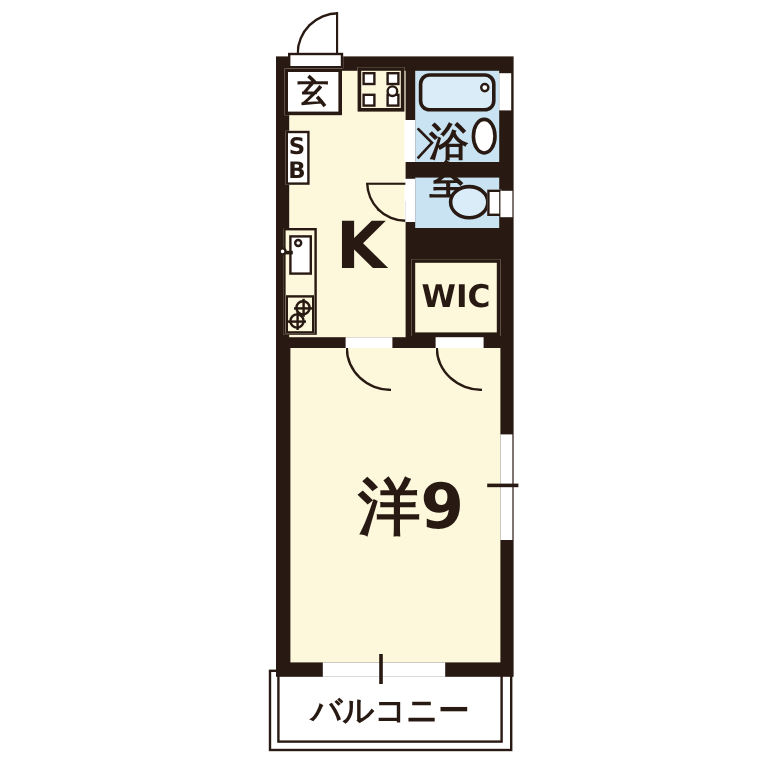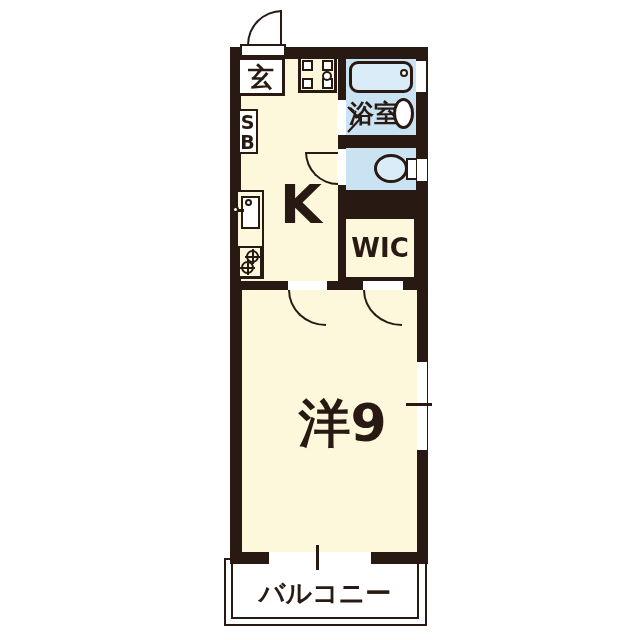--- a/index.html
+++ b/index.html
@@ -62,21 +62,21 @@
 <div class="abs" style="left:245px;top:199px;width:7px;height:7px;border:2px solid #281a12;border-radius:50%;background:#ffffff;"></div>
 <div class="abs" style="left:232px;top:206px;width:7px;height:7px;border:2px solid #281a12;border-radius:50%;background:#ffffff;"></div>
 <div class="abs tick-h" style="left:238px;top:209px;width:6px;"></div>
 <div class="abs" style="left:238px;top:246px;width:24px;height:32px;border:2.5px solid #281a12;background:#fdf8dc;">
   <div class="abs burner" style="right:1px;top:2px;"></div>
   <div class="abs burner" style="left:1px;bottom:2px;"></div>
 </div>
 
 <div class="abs" style="left:349px;top:61px;width:64px;height:32px;border:3px solid #281a12;border-radius:9px;background:#d9ecf8;"></div>
 <div class="abs" style="left:400px;top:69px;width:8px;height:8px;border:2.5px solid #281a12;border-radius:50%;background:#ffffff;"></div>
-<div class="abs lbl" style="left:346px;top:101px;width:56px;font-size:25px;">浴室</div>
+<div class="abs lbl" style="left:346px;top:101px;width:56px;font-size:33px;">浴室</div>
 <div class="abs" style="left:393px;top:98px;width:21px;height:31px;border:3px solid #281a12;border-radius:50%;background:#ffffff;"></div>
 <div class="abs gap" style="left:416px;top:61px;width:10px;height:31px;"></div>
 
 <div class="abs gap" style="left:337px;top:100px;width:9px;height:35px;"></div>
 <svg class="abs" style="left:347px;top:106px;" width="16" height="28" viewBox="0 0 16 28">
   <polyline points="1,1 13,13 1,26" fill="none" stroke="#281a12" stroke-width="2.2"></polyline>
 </svg>
 
 <div class="abs" style="left:374px;top:154px;width:34px;height:29px;border:3px solid #281a12;border-radius:50%;background:#d9ecf8;"></div>
 <div class="abs" style="left:406px;top:158px;width:12px;height:22px;border:2.5px solid #281a12;background:#ffffff;"></div>

